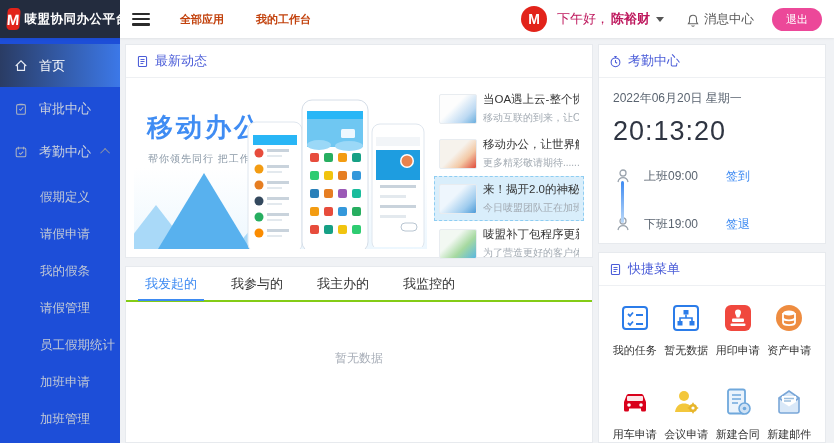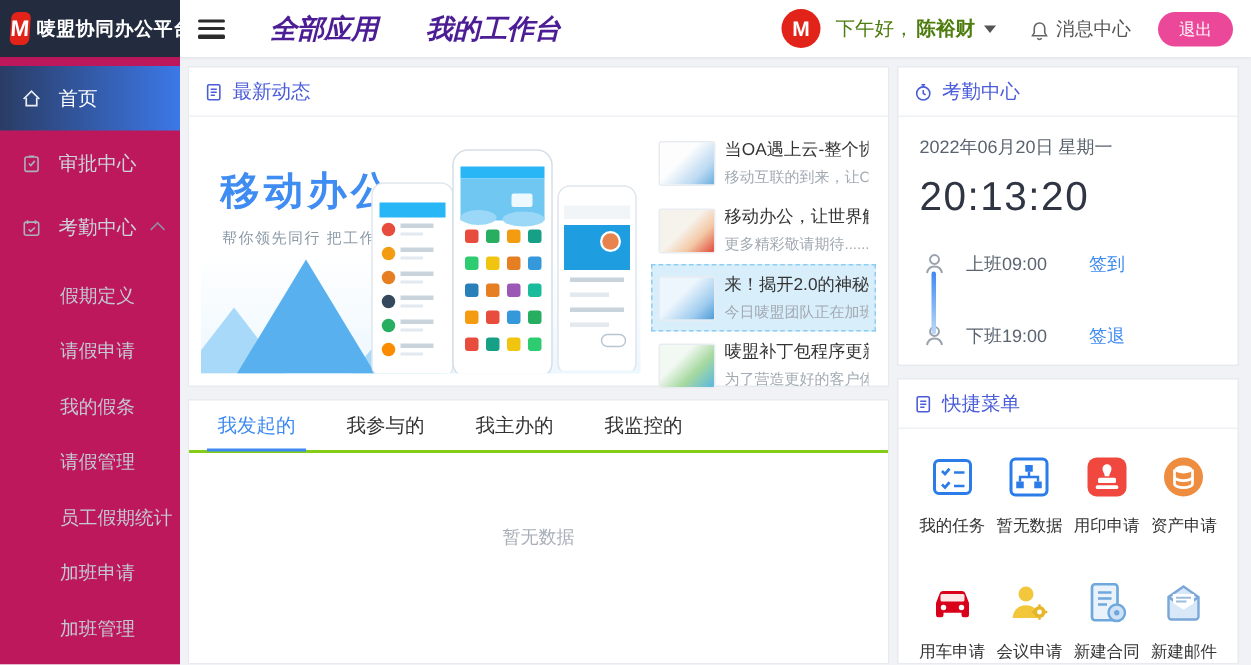--- a/index.html
+++ b/index.html
@@ -16,37 +16,37 @@
   .logo-area { width:120px; height:38px; background:#232c3e; display:flex;
     align-items:center; padding-left:7px; gap:5px; flex:none; }
   .logo-m { width:22px; height:22px; background:#e2231a; border-radius:4px;
     color:#fff; font-weight:bold; font-size:15px; display:flex;
     align-items:center; justify-content:center; transform:skewX(-4deg); }
   .app-title { color:#fff; font-size:12.5px; font-weight:bold; letter-spacing:.5px; white-space:nowrap; }
   .hamburger { width:18px; height:13px; margin-left:12px; display:flex;
     flex-direction:column; justify-content:space-between; cursor:pointer; }
   .hamburger span { display:block; height:2.5px; background:#2b2b2b; border-radius:1px; }
   .top-nav { display:flex; gap:32px; margin-left:30px; }
-  .top-nav .nav-item { font-size:18px; font-weight:bold; color:#4c1d95; cursor:pointer;font-style:italic; }
+  .top-nav .nav-item { font-size:11px; font-weight:bold; color:#c2410c; cursor:pointer; }
   .header-right { margin-left:auto; display:flex; align-items:center; padding-right:12px; }
   .avatar { width:26px; height:26px; border-radius:50%; background:#e2231a; color:#fff;
     font-weight:bold; font-size:14px; display:flex; align-items:center; justify-content:center; }
-  .greeting { margin-left:10px; font-size:13px; color:#4d7c0f; display:flex; align-items:center; }
+  .greeting { margin-left:10px; font-size:13px; color:#be185d; display:flex; align-items:center; }
   .greeting .uname { font-weight:bold; margin-left:2px; }
   .caret-down { width:0; height:0; border-left:4.5px solid transparent;
     border-right:4.5px solid transparent; border-top:5.5px solid #555; margin-left:6px; }
   .msg-center { display:flex; align-items:flex-end; gap:4px; margin-left:22px;
     font-size:12.5px; color:#555; cursor:pointer; }
   .logout-btn { margin-left:18px; background:#ec4899; color:#fff; border:none;
     font-size:11px; padding:4px 14px; border-radius:12px; cursor:pointer;
     font-family:inherit; }
 
   
   .sidebar { position:absolute; top:38px; left:0; width:120px; bottom:0;
-    background:#be185d; padding-top:6px;text-align:center; }
+    background:#1d4ed8; padding-top:6px;text-align:center; }
   .side-item { height:43px; display:flex; align-items:center; padding:0 10px 0 14px;
     gap:11px; color:#ccd2dd; font-size:13px; cursor:pointer; }
   .side-item svg { flex:none; }
   .side-item.active { background:linear-gradient(90deg,#2a3c64 0%,#3c78e8 100%); color:#fff; }
   .side-chevron { margin-left:auto; width:7px; height:7px; border-left:1.5px solid #8a93a6;
     border-top:1.5px solid #8a93a6; transform:rotate(45deg) translateY(2px); }
   .side-sub { padding-top:6px; }
   .side-sub-item { height:37px; display:flex; align-items:center; padding-left:40px;
     color:#c2c9d5; font-size:12.5px; cursor:pointer; }
 

